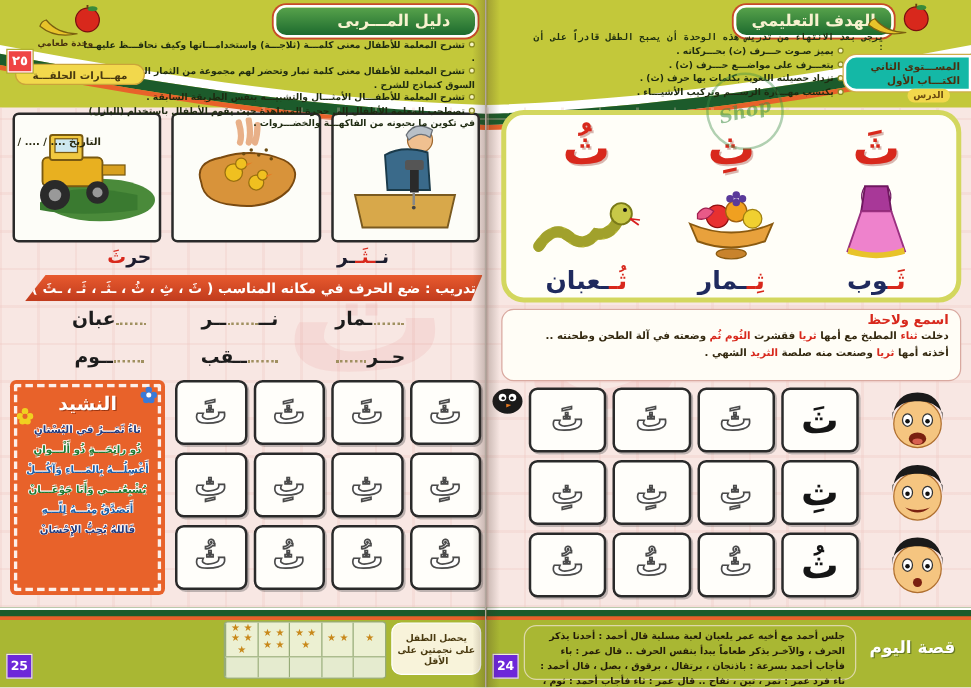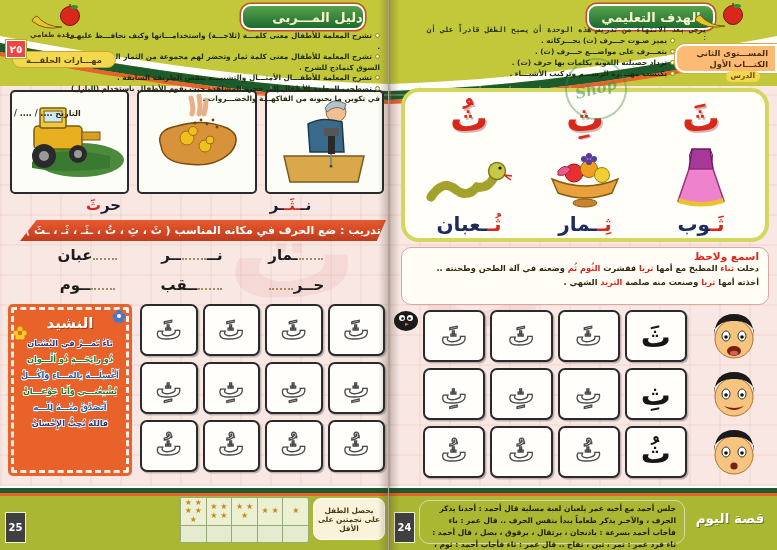--- a/index.html
+++ b/index.html
@@ -16,40 +16,40 @@
   .hdr { position:absolute; top:0; left:0; right:0; height:86px; background:#c3c83a; z-index:1; }
   .swoosh { position:absolute; top:34px; left:0; width:388px; height:72px; z-index:2; pointer-events:none; }
   .page-left .swoosh { transform:scaleX(-1); }
   .main-wm { position:absolute; z-index:1; color:rgba(214,70,58,.08); font-size:130px; pointer-events:none; }
 
   .title-box { position:absolute; top:4px; height:26px; z-index:5; border-radius:10px;
     background:linear-gradient(180deg,#57a24b,#1d6b2e); border:2px solid #fff;
     box-shadow:0 0 0 1.5px #c84a2a; color:#f7f2cf; font-size:13px;
     display:flex; align-items:center; justify-content:center; direction:rtl; }
   .page-right .title-box { right:62px; width:128px; }
-  .page-left  .title-box { right:23px;  width:124px;padding-left:29px; }
+  .page-left  .title-box { right:6px;  width:163px;padding-left:29px; }
 
   .corner { position:absolute; z-index:6; }
   .badge-num { position:absolute; width:20px; height:18px; background:#ef4444; color:#fff;
     font-size:10.5px; display:flex; align-items:center; justify-content:center;
     border:1px solid #fff; box-shadow:0 0 0 1px #b0b030; }
   .corner-cap { position:absolute; font-size:7px; color:#4a3410; white-space:nowrap; }
 
   .intro { position:absolute; top:25px; z-index:5; font-size:7.4px; color:#203010;
     text-align:right; direction:rtl; }
   .page-right .intro { right:70px; left:30px;font-family:Liberation Mono, monospace; }
   .bullets { position:absolute; z-index:5; direction:rtl; text-align:right;
     font-size:7.3px; color:#1e2a10; line-height:1.5; }
   .page-right .bullets { top:36px; right:102px; left:16px; }
   .page-left  .bullets { top:31px; right:8px; left:62px; line-height:1.45; }
   .bdot { display:inline-block; width:5px; height:5px; border:1.2px solid #8a8a20;
     background:#f7f4c6; border-radius:50%; margin-left:3px; }
 
   .level-box { position:absolute; top:44px; right:0; width:102px; height:29px; z-index:5;
-    background:#fdba74; border:2px solid #fff; border-left:2px solid #fff;
+    background:#14b8a6; border:2px solid #fff; border-left:2px solid #fff;
     border-radius:10px 0 0 10px; box-shadow:0 0 0 1px #cfae4a;
     direction:rtl; padding:2px 7px 0 3px; font-size:8.3px; color:#4a3010; line-height:1.35; }
   .lesson-tag { display:inline-block; background:#f2d84c; border-radius:6px; padding:0 5px;
     font-size:7.5px; margin-right:8px; color:#6a4a10; }
   .skills-pill { position:absolute; top:51px; left:12px; width:104px; height:17px; z-index:5;
     background:#f2d84c; border:1px solid #caa43a; border-radius:9px; color:#4a3a10;
     font-size:8.3px; display:flex; align-items:center; justify-content:center; direction:rtl; }
   .date-line { position:absolute; top:71px; left:14px; z-index:5; font-size:8px;
     color:#2a2a10; direction:rtl;margin-top:38px; }
   .stamp { position:absolute; left:176px; top:58px; width:62px; height:62px; z-index:7;
@@ -117,21 +117,21 @@
     outline:3px dashed rgba(255,255,255,.9); outline-offset:-6px;
     padding:10px 6px 4px; text-align:center; direction:rtl; }
   .song-title { color:#fff; font-size:15px; text-shadow:1px 1px 0 rgba(90,20,0,.5); margin-bottom:4px; }
   .song-line { font-size:8.2px; line-height:1.95; text-shadow:0.6px 0.6px 0 #fff, -0.6px -0.6px 0 #fff, 0.6px -0.6px 0 #fff, -0.6px 0.6px 0 #fff; }
   .flower { position:absolute; }
 
   
   .ftr { position:absolute; top:486px; left:0; right:0; height:64px; background:#a9b733; z-index:3; }
   .ftr::before { content:""; position:absolute; top:0; left:0; right:0; height:7px; background:#1c5b2b; border-top:2px solid #fff; }
   .ftr::after  { content:""; position:absolute; top:7px; left:0; right:0; height:3px; background:#e8622a; }
-  .pg-badge { position:absolute; left:5px; bottom:7px; width:21px; height:31px; background:#404040;
+  .pg-badge { position:absolute; left:5px; bottom:7px; width:21px; height:20px; background:#6d28d9;
     color:#fff; font-size:10px; display:flex; align-items:center; justify-content:center;
     border:1px solid #f0f0d0; z-index:5; }
   .story-label { position:absolute; right:8px; top:24px; width:78px; z-index:5; color:#fff;
     font-size:13.5px; text-align:center; direction:rtl; text-shadow:1px 1px 0 rgba(40,60,20,.5); }
   .story-box { position:absolute; left:30px; right:92px; top:14px; bottom:6px; z-index:5;
     border:1.5px solid #ddd8a8; border-radius:10px; padding:2px 8px;
     font-size:7.5px; color:#221a08; line-height:1.62; text-align:right; direction:rtl; }
   .caption-box { position:absolute; right:3px; top:12px; width:72px; height:42px; z-index:5;
     background:#f8f3da; border:1.5px solid #fff; border-radius:8px; color:#4a3a10;
     font-size:7.4px; display:flex; align-items:center; justify-content:center;

